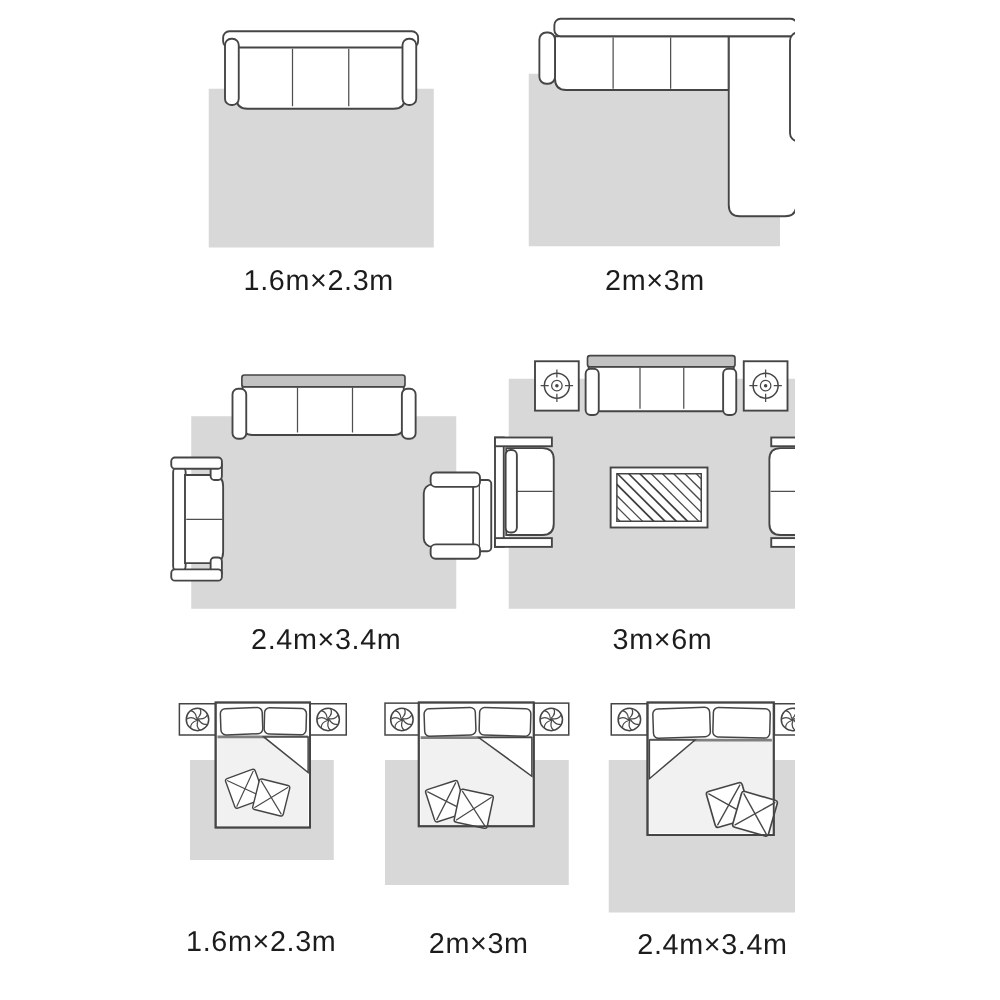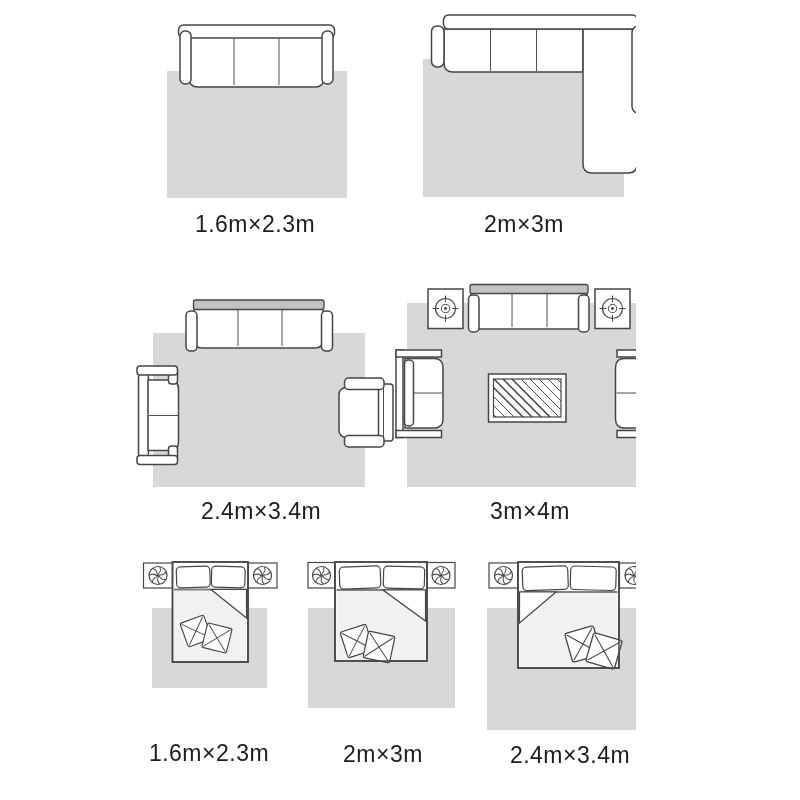--- a/index.html
+++ b/index.html
@@ -244,18 +244,18 @@
       <use href="#cushion" transform="translate(583,644) rotate(-16) scale(1.1)"></use>
       <use href="#cushion" transform="translate(604,651) rotate(16) scale(1.1)"></use>
       <rect class="ln2" x="518" y="562" width="101" height="106" fill="none"></rect>
     </g>
   </g>
 </svg>
 
 <div class="size-label" style="left:255px;top:212px">1.6m×2.3m</div>
 <div class="size-label" style="left:524px;top:212px">2m×3m</div>
 <div class="size-label" style="left:261px;top:499px">2.4m×3.4m</div>
-<div class="size-label" style="left:530px;top:499px">3m×4m</div>
+<div class="size-label" style="left:530px;top:499px">3m×6m</div>
 <div class="size-label" style="left:209px;top:741px">1.6m×2.3m</div>
 <div class="size-label" style="left:383px;top:742px">2m×3m</div>
 <div class="size-label" style="left:570px;top:743px">2.4m×3.4m</div>
 
 </div>
 
 </body></html>

